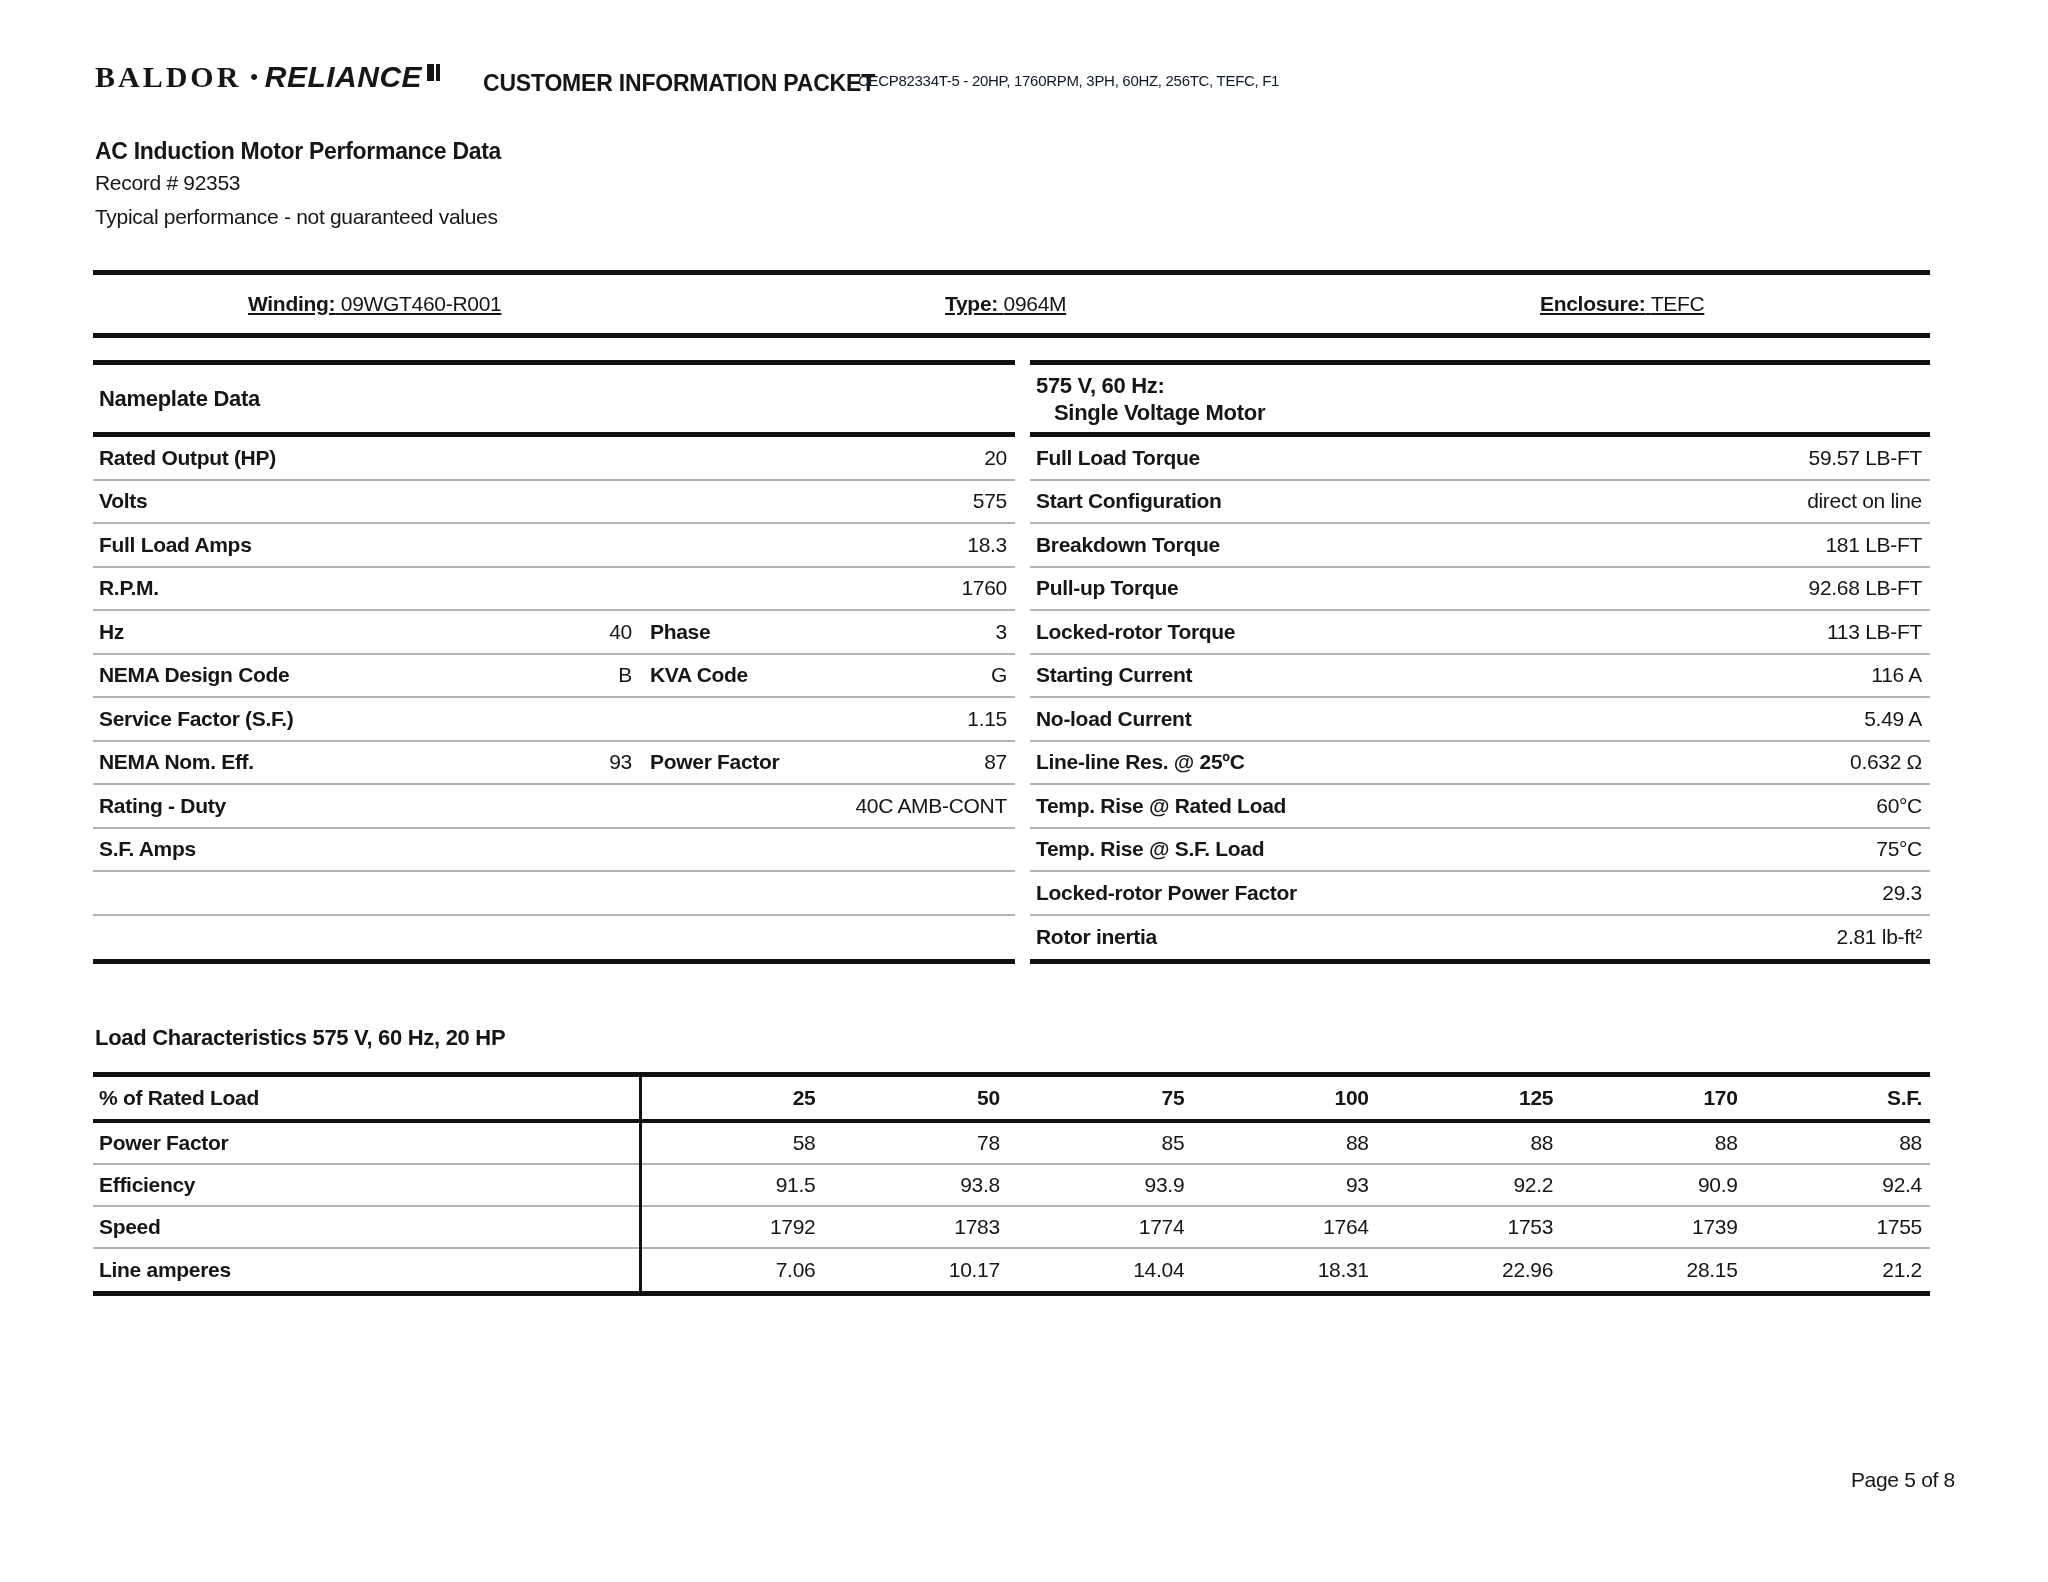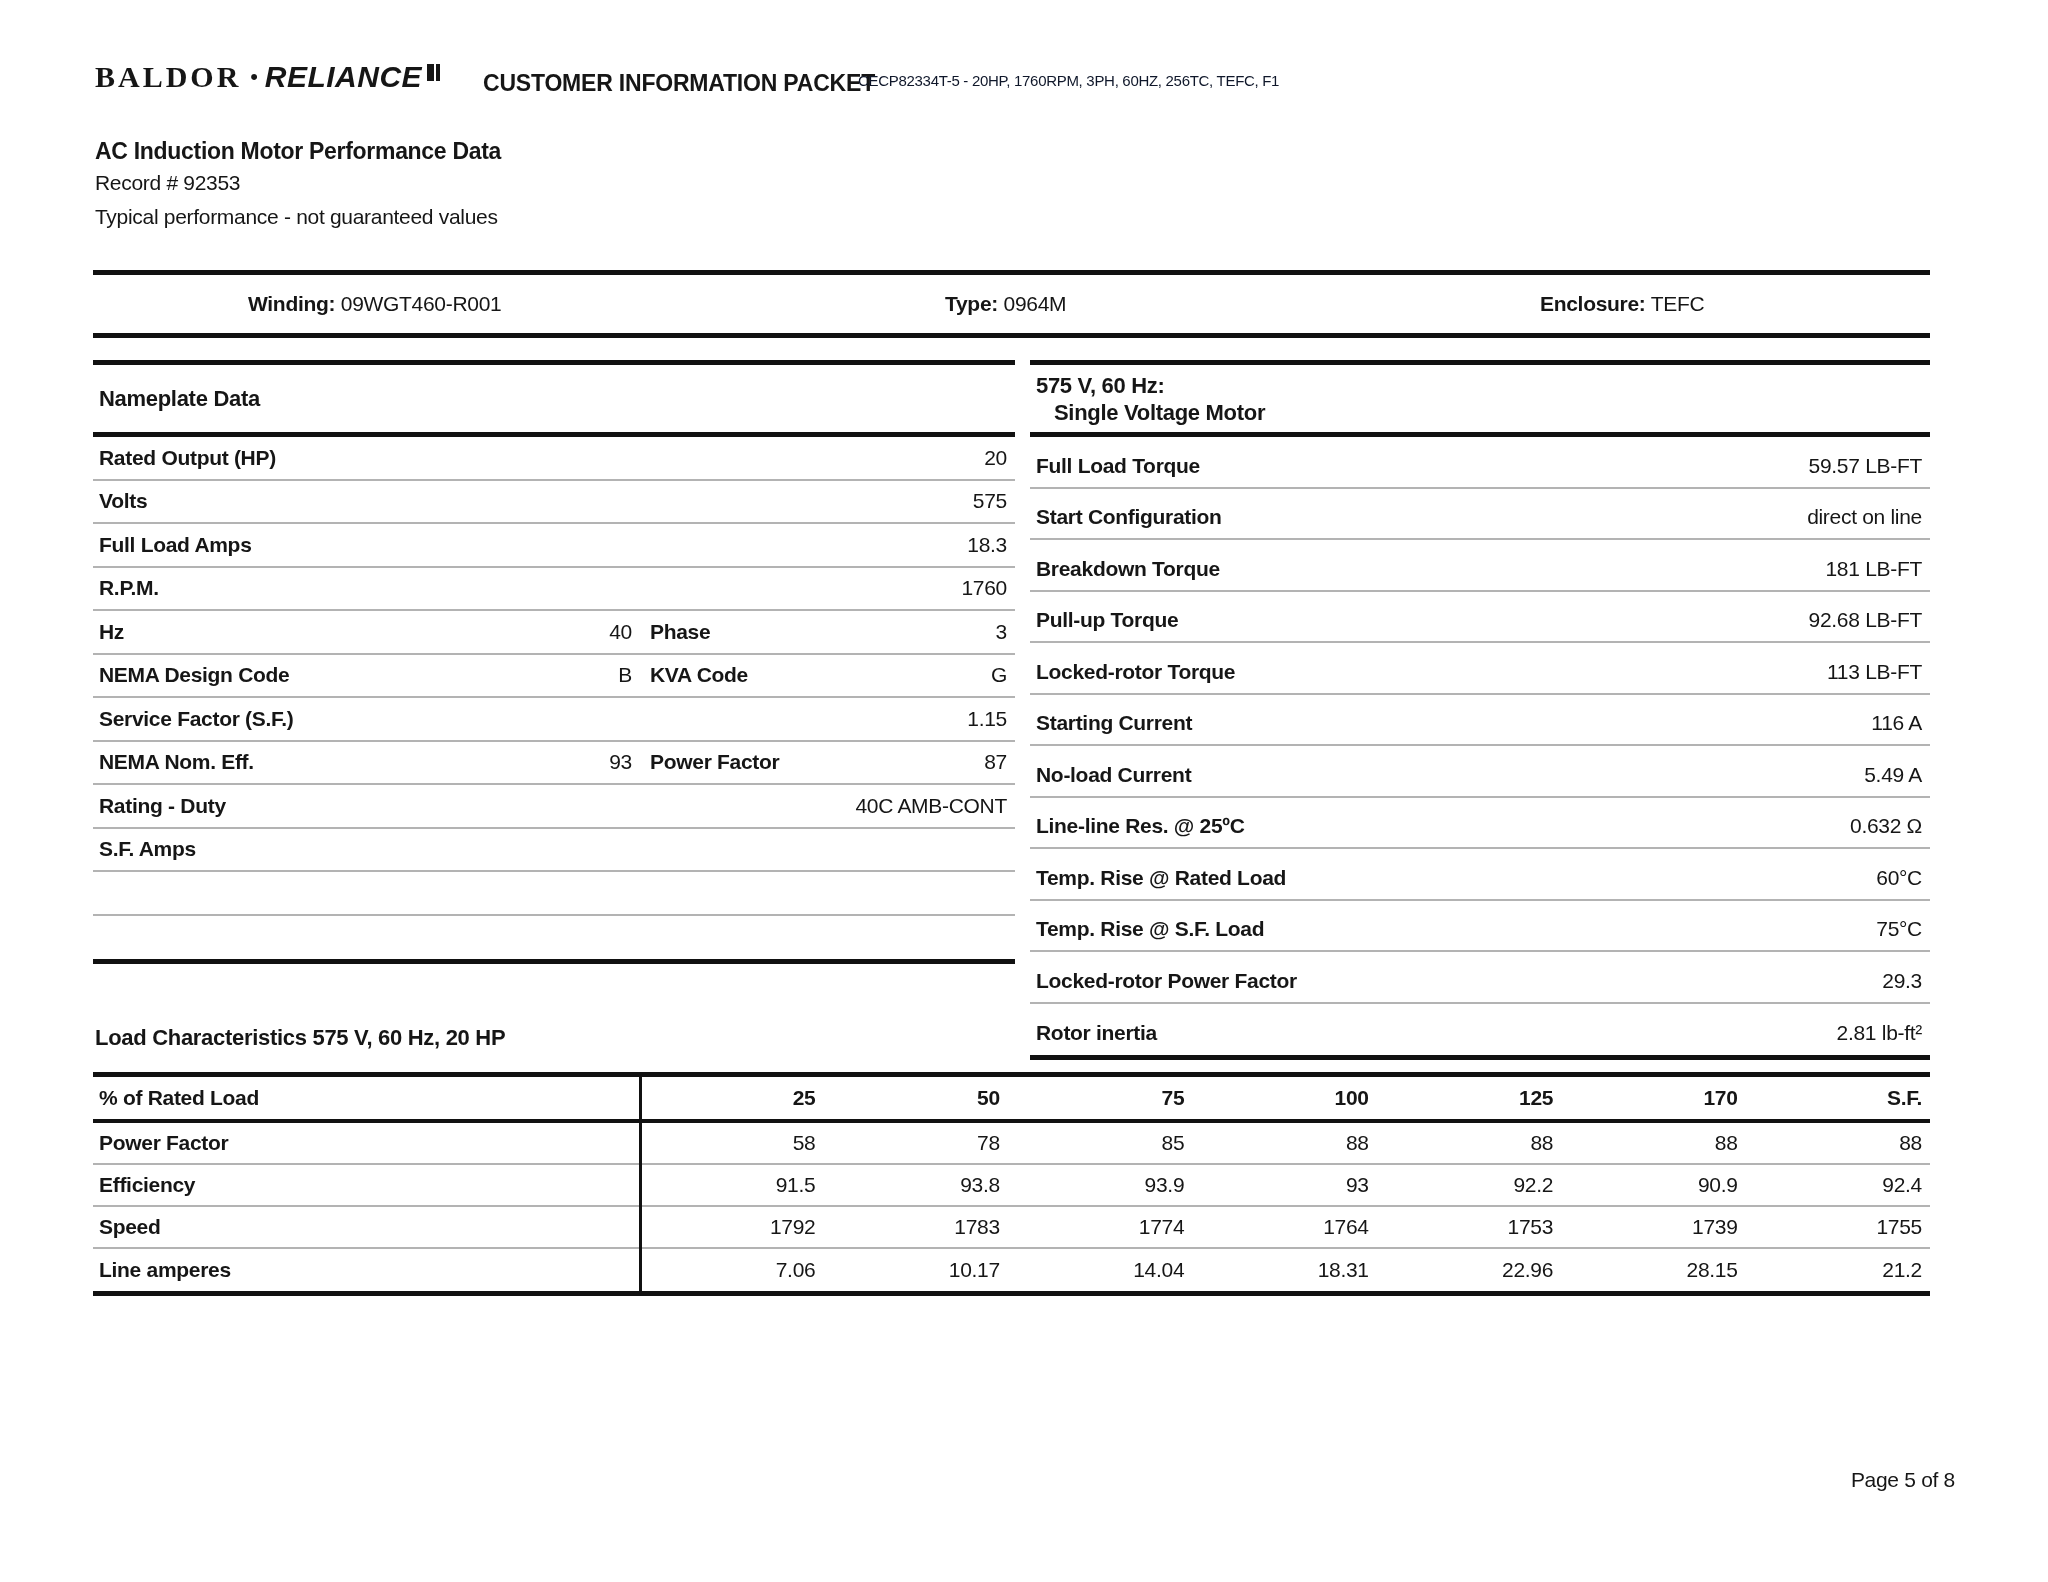--- a/index.html
+++ b/index.html
@@ -22,35 +22,35 @@
   .packet-title{position:absolute;left:483px;top:70px;font-weight:bold;font-size:23px;letter-spacing:-0.2px;white-space:nowrap;}
   .spec-line{position:absolute;left:858px;top:72px;font-size:15px;color:#0f172a;white-space:nowrap;}
   
   .title-block{position:absolute;left:95px;top:136px;}
   .doc-title{font-size:23px;font-weight:bold;line-height:30px;}
   .record-line{font-size:21px;line-height:34px;}
   .note-line{font-size:21px;line-height:33px;}
   
   .winding-bar{position:absolute;left:93px;top:270px;width:1837px;height:58px;
     border-top:5px solid #111;border-bottom:5px solid #111;}
-  .winding-bar .cell{position:absolute;top:0;height:58px;line-height:58px;font-size:21px;white-space:nowrap;}
+  .winding-bar .cell{position:absolute;top:0;height:58px;line-height:58px;font-size:21px;white-space:nowrap;text-decoration:underline;}
   .winding-bar .cell b{font-weight:bold;}
   .wc1{left:155px;} .wc2{left:852px;} .wc3{left:1447px;}
   
   .dtable{position:absolute;top:360px;border-top:5px solid #111;border-bottom:5px solid #111;}
   .dtable-left{left:93px;width:922px;}
   .dtable-right{left:1030px;width:900px;}
   .thead{height:72px;border-bottom:5px solid #111;display:flex;flex-direction:column;justify-content:center;padding-left:6px;box-sizing:border-box;}
   .thead .h1{font-size:22px;font-weight:bold;line-height:27px;}
   .thead .h2{font-size:22px;font-weight:bold;line-height:27px;padding-left:18px;}
   .trow{height:43.5px;box-sizing:border-box;border-bottom:2px solid #b3b3b3;
     display:grid;align-items:center;font-size:21px;padding:0 8px 0 6px;}
   .trow:last-child{border-bottom:none;}
   .dtable-left .trow{grid-template-columns:280px 245px auto 1fr;gap:8px;}
-  .dtable-right .trow{grid-template-columns:1fr auto;margin-top:8px;}
+  .dtable-right .trow{grid-template-columns:1fr auto;}
   .c-label{font-weight:bold;white-space:nowrap;}
   .c-midval{text-align:right;white-space:nowrap;}
   .c-midlabel{font-weight:bold;padding-left:10px;white-space:nowrap;}
   .c-value{text-align:right;white-space:nowrap;}
   
   .load-title{position:absolute;left:95px;top:1026px;font-size:22px;font-weight:bold;line-height:24px;}
   .load-table{position:absolute;left:93px;top:1072px;width:1837px;
     border-top:5px solid #111;border-bottom:5px solid #111;}
   .load-head{height:46px;border-bottom:4px solid #111;gap:28px;}
   .load-head,.load-row{display:grid;grid-template-columns:546px repeat(7,1fr);align-items:center;font-size:21px;box-sizing:border-box;}

